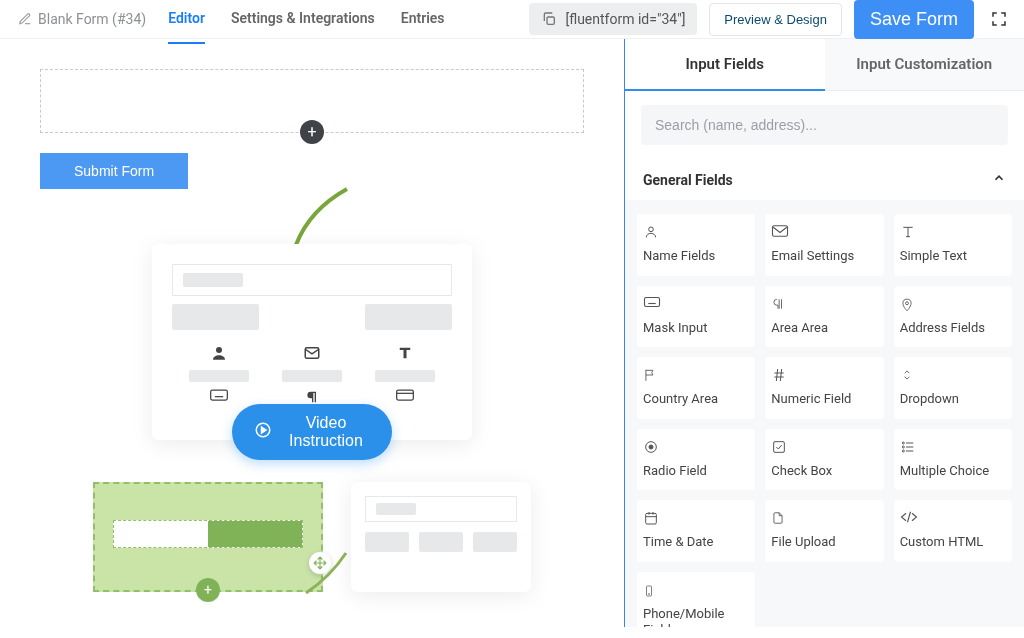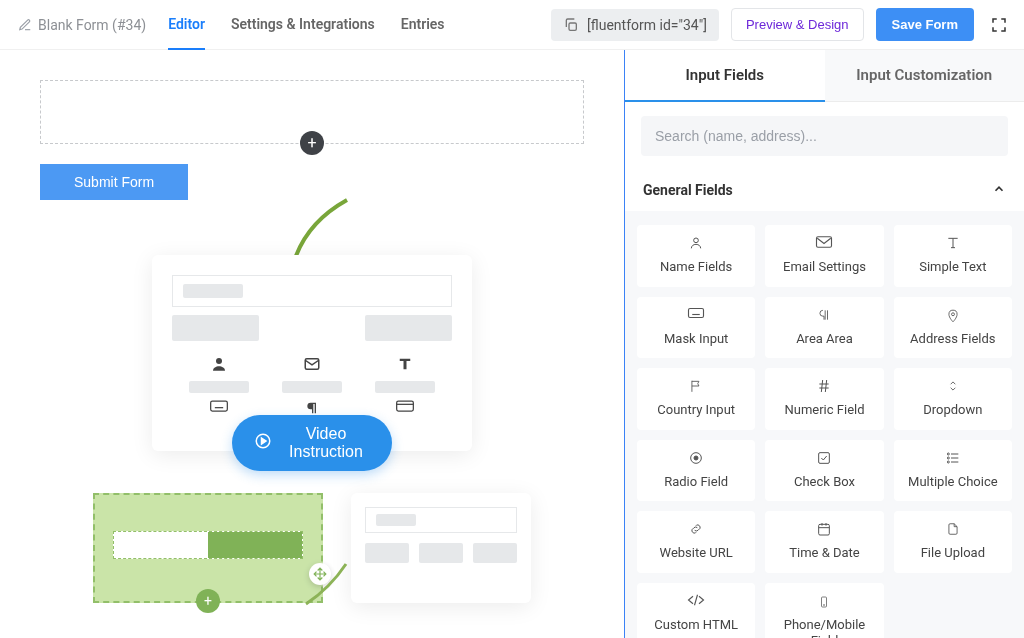--- a/index.html
+++ b/index.html
@@ -12,21 +12,21 @@
     height: 638px;
     overflow: hidden;
   }
 
   
   .topbar {
     display: flex;
     align-items: center;
     justify-content: space-between;
     padding: 0 12px 0 18px;
-    height: 50px;
+    height: 39px;
     border-bottom: 1px solid #f0f0f0;
   }
   .top-left { display: flex; align-items: center; gap: 22px; }
   .form-title {
     color: #8d9095;
     font-size: 14px;
     display: flex;
     align-items: center;
     gap: 6px;
   }
@@ -48,35 +48,35 @@
     padding: 8px 12px;
     border-radius: 4px;
     font-size: 14px;
     display: flex;
     align-items: center;
     gap: 8px;
     cursor: pointer;
   }
   .preview-btn {
     border: 1px solid #e3e5e8;
-    color: #6d28d9;
+    color: #0c4a6e;
     background: #fff;
     padding: 8px 14px;
     border-radius: 4px;
     font-size: 13px;
     cursor: pointer;
   }
   .save-btn {
     background: #3d8ff5;
     color: #fff;
     border: none;
     padding: 9px 16px;
     border-radius: 4px;
-    font-size: 13px;
-    font-weight: 700;
+    font-size: 18px;
+    font-weight: 400;
     cursor: pointer;
   }
   .expand-btn { cursor: pointer; color: #333; padding: 4px; }
 
   
   .main { display: flex; height: calc(638px - 50px); }
   .canvas-area {
     flex: 1;
     padding: 30px 40px 0 40px;
     overflow: hidden;
@@ -239,38 +239,37 @@
     background: #f5f6f8;
     padding: 12px 14px;
     border-radius: 4px;
     font-size: 14px;
     color: #333;
   }
   .search-input::placeholder { color: #9a9fa7; }
   .section-head {
     display: flex;
     justify-content: space-between;
-    align-items: flex-start;
+    align-items: center;
     padding: 12px 18px;
     font-weight: 700;
     color: #333;
     cursor: pointer;
   }
   .field-grid {
     background: #f7f8fa;
     padding: 14px 12px;
     display: grid;
     grid-template-columns: repeat(3, 1fr);
     gap: 10px;
   }
   .field-tile {
     background: #fff;
     border-radius: 4px;
     padding: 10px 6px 12px;
-    text-align: center;
     cursor: grab;
     font-size: 13px;
     color: #444;
     line-height: 1.2;
   }
   .field-tile .tile-icon { display: block; margin: 0 auto 8px; color: #555; height: 16px; }
 </style>
 </head>
 <body>
 
@@ -451,44 +450,41 @@
             </svg></span><span>Mask Input</span></div>
         <div class="field-tile"><span class="tile-icon"><svg width="14" height="16" viewBox="0 0 24 24" fill="none" stroke="#555" stroke-width="1.5">
               <path d="M10 4a5 5 0 0 0 0 10h2v6M14 4v16M18 4v16"></path>
             </svg></span><span>Area Area</span></div>
         <div class="field-tile"><span class="tile-icon"><svg width="14" height="18" viewBox="0 0 24 24" fill="none" stroke="#555" stroke-width="1.5">
               <path d="M12 22s7-7 7-13a7 7 0 1 0-14 0c0 6 7 13 7 13Z"></path>
               <circle cx="12" cy="9" r="2.5"></circle>
             </svg></span><span>Address Fields</span></div>
         <div class="field-tile"><span class="tile-icon"><svg width="14" height="16" viewBox="0 0 24 24" fill="none" stroke="#555" stroke-width="1.5">
               <path d="M5 22V3M5 4h12l-2 4 2 4H5"></path>
-            </svg></span><span>Country Input</span></div>
+            </svg></span><span>Country Area</span></div>
         <div class="field-tile"><span class="tile-icon"><svg width="16" height="16" viewBox="0 0 24 24" fill="none" stroke="#555" stroke-width="1.5">
               <path d="M5 9h14M5 15h14M10 3 8 21M16 3l-2 18"></path>
             </svg></span><span>Numeric Field</span></div>
         <div class="field-tile"><span class="tile-icon"><svg width="14" height="16" viewBox="0 0 24 24" fill="none" stroke="#555" stroke-width="1.5">
               <path d="m8 9 4-4 4 4M8 15l4 4 4-4"></path>
             </svg></span><span>Dropdown</span></div>
         <div class="field-tile"><span class="tile-icon"><svg width="16" height="16" viewBox="0 0 24 24" fill="none" stroke="#555" stroke-width="1.5">
               <circle cx="12" cy="12" r="8"></circle>
               <circle cx="12" cy="12" r="3" fill="#555"></circle>
             </svg></span><span>Radio Field</span></div>
         <div class="field-tile"><span class="tile-icon"><svg width="16" height="16" viewBox="0 0 24 24" fill="none" stroke="#555" stroke-width="1.5">
               <rect x="4" y="4" width="16" height="16" rx="2"></rect>
               <path d="m8 12 3 3 5-6"></path>
             </svg></span><span>Check Box</span></div>
         <div class="field-tile"><span class="tile-icon"><svg width="16" height="16" viewBox="0 0 24 24" fill="none" stroke="#555" stroke-width="1.5">
               <path d="M9 6h11M9 12h11M9 18h11"></path>
               <circle cx="5" cy="6" r="1.5"></circle>
               <circle cx="5" cy="12" r="1.5"></circle>
               <circle cx="5" cy="18" r="1.5"></circle>
             </svg></span><span>Multiple Choice</span></div>
-        <div class="field-tile"><span class="tile-icon"><svg width="16" height="16" viewBox="0 0 24 24" fill="none" stroke="#555" stroke-width="1.5">
-              <path d="M10 14a4 4 0 0 0 5 0l3-3a4 4 0 0 0-5-5l-1 1M14 10a4 4 0 0 0-5 0l-3 3a4 4 0 0 0 5 5l1-1"></path>
-            </svg></span><span>Website URL</span></div>
         <div class="field-tile"><span class="tile-icon"><svg width="16" height="16" viewBox="0 0 24 24" fill="none" stroke="#555" stroke-width="1.5">
               <rect x="4" y="5" width="16" height="16" rx="2"></rect>
               <path d="M4 10h16M9 3v4M15 3v4"></path>
             </svg></span><span>Time &amp; Date</span></div>
         <div class="field-tile"><span class="tile-icon"><svg width="14" height="16" viewBox="0 0 24 24" fill="none" stroke="#555" stroke-width="1.5">
               <path d="M14 3H7a2 2 0 0 0-2 2v14a2 2 0 0 0 2 2h10a2 2 0 0 0 2-2V8Z"></path>
               <path d="M14 3v5h5"></path>
             </svg></span><span>File Upload</span></div>
         <div class="field-tile"><span class="tile-icon"><svg width="18" height="14" viewBox="0 0 24 18" fill="none" stroke="#555" stroke-width="1.5">
               <path d="m8 4-6 5 6 5M16 4l6 5-6 5M14 2l-4 14"></path>

